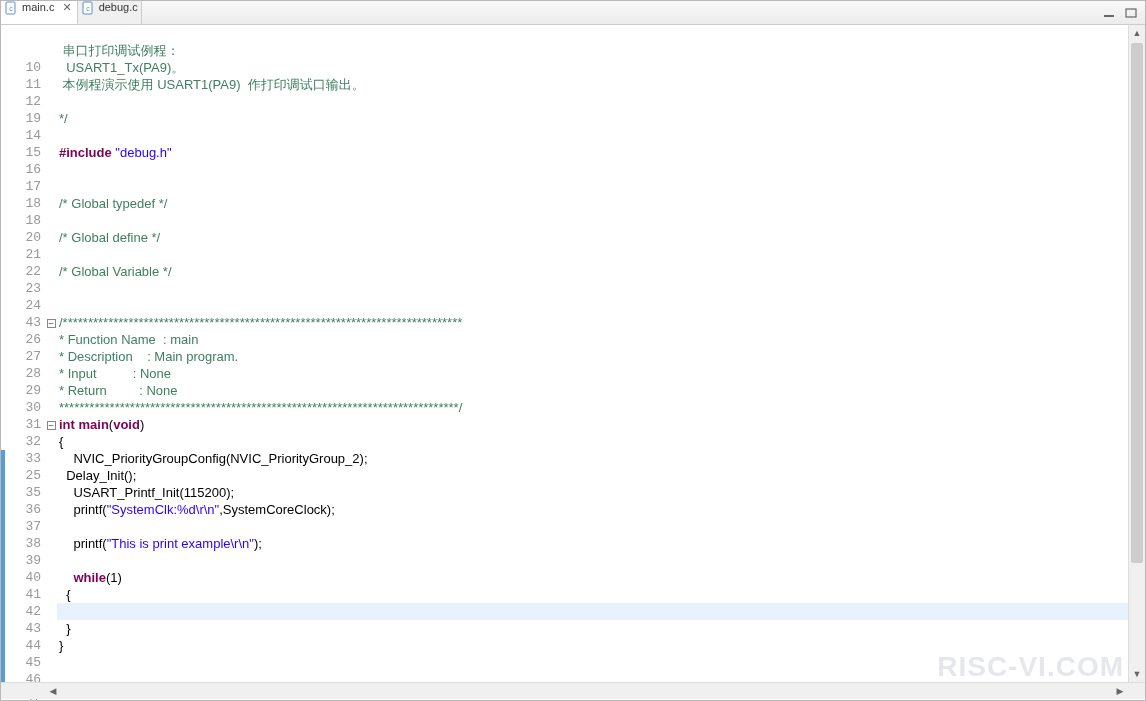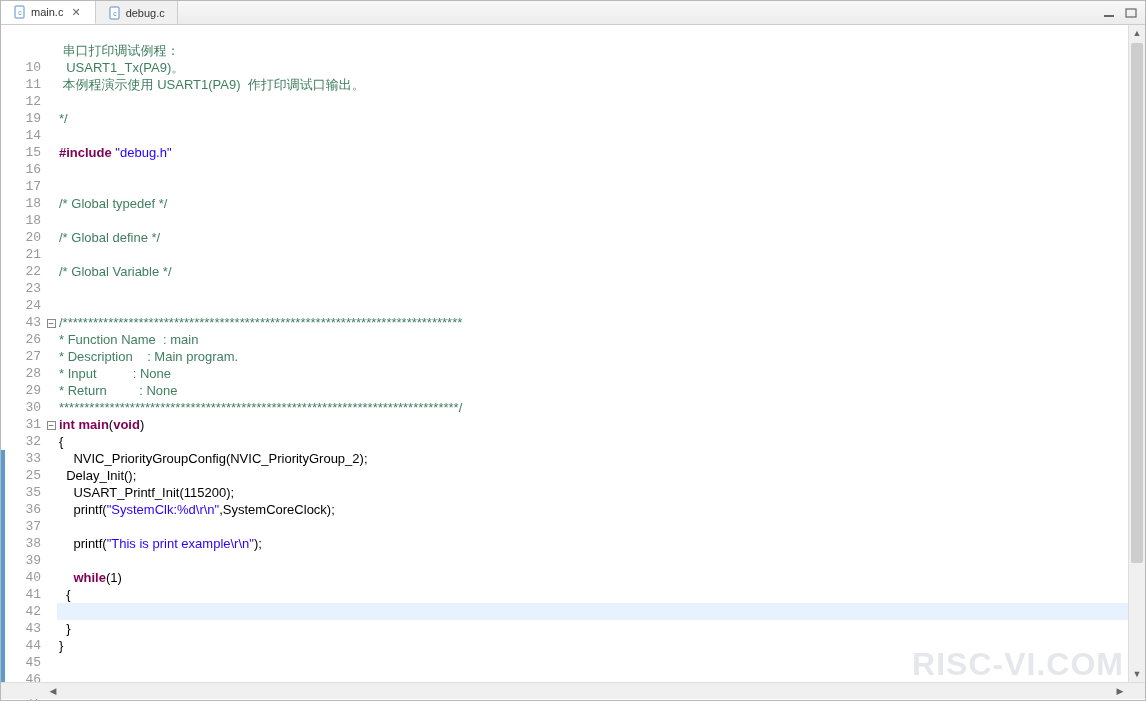--- a/index.html
+++ b/index.html
@@ -15,23 +15,23 @@
     .tabbar {
       display: flex;
       align-items: center;
       height: 24px;
       background: linear-gradient(#f8f8f8, #ececec);
       border-bottom: 1px solid #cccccc;
       position: relative;
     }
     .tab {
       display: flex;
-      align-items: center;
+      align-items: flex-start;
       height: 23px;
-      padding: 0 12px;
+      padding: 0 3px;
       border-right: 1px solid #cccccc;
       background: #f0f0f0;
       cursor: pointer;
       gap: 4px;
     }
     .tab.active {
       background: #ffffff;
       border-bottom: 1px solid #ffffff;
       position: relative;
       z-index: 1;
@@ -153,21 +153,21 @@
       display: flex; align-items: center; justify-content: center;
       font-size: 9px; color: #666;
       cursor: pointer;
     }
     .hscroll-arrow.left { left: 44px; }
     .hscroll-arrow.right { right: 17px; }
     .watermark {
       position: absolute;
       bottom: 18px; right: 22px;
       font-family: Arial, sans-serif;
-      font-size: 32px;
+      font-size: 28px;
       font-weight: 700;
       color: rgba(160,170,185,0.28);
       letter-spacing: 1px;
       pointer-events: none;
     }
   </style>
 </head>
 <body>
 
 <div class="tabbar">

